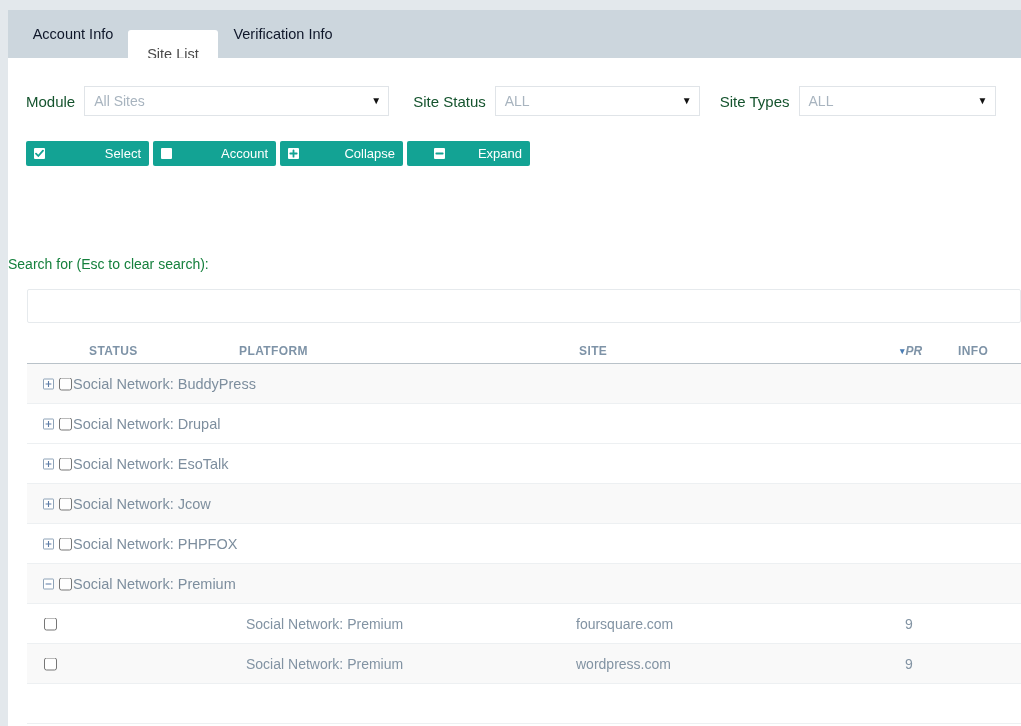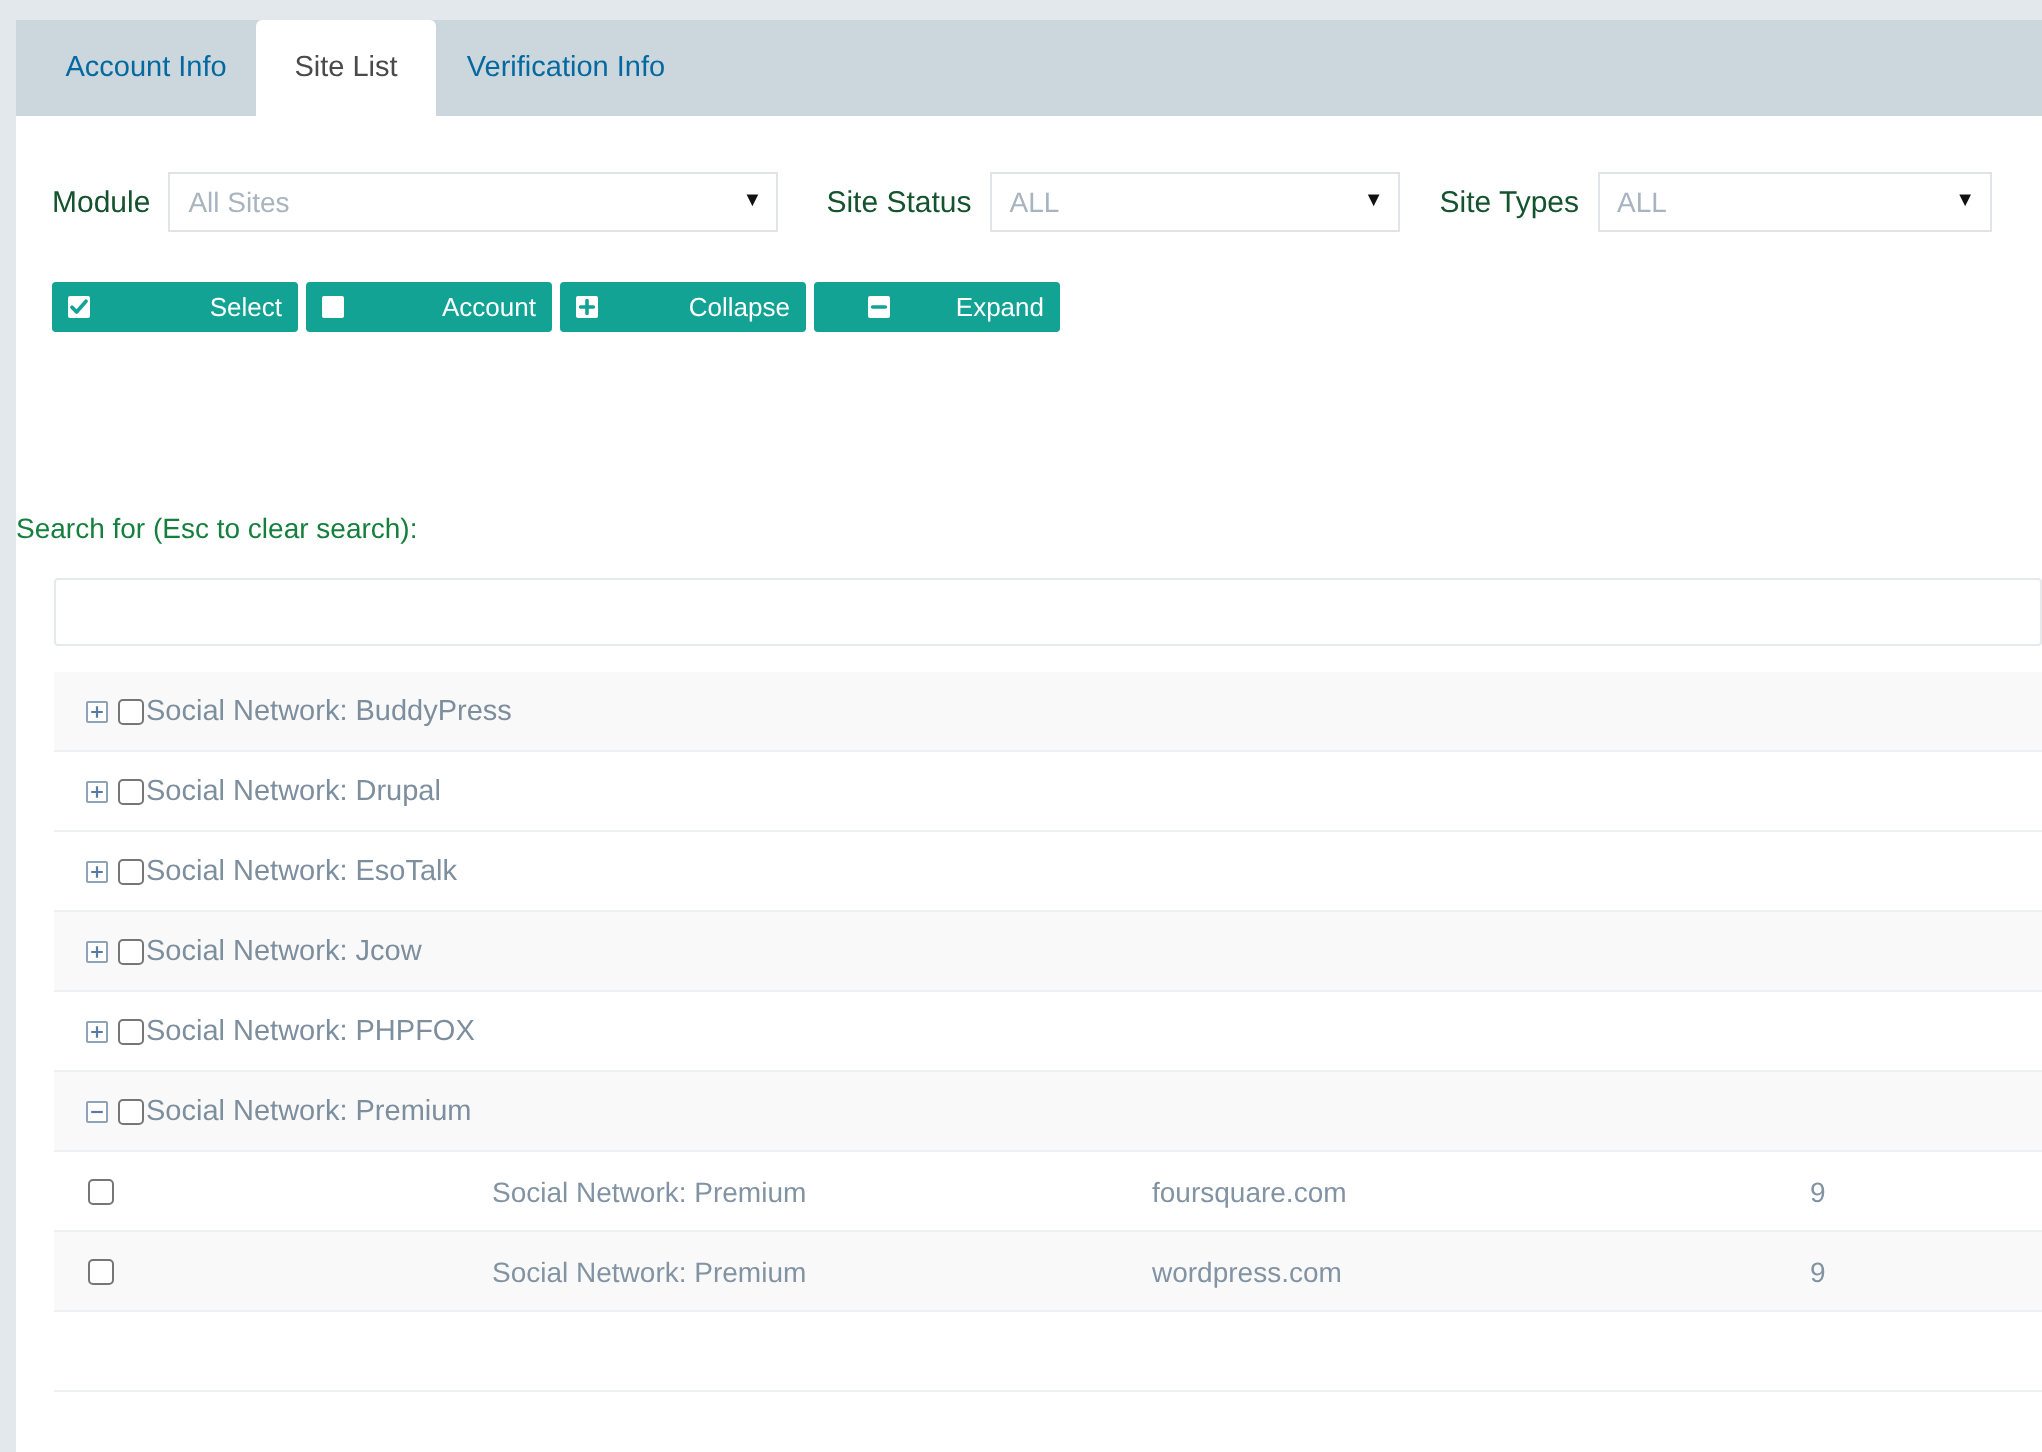--- a/index.html
+++ b/index.html
@@ -26,31 +26,32 @@
 
   
   .tabbar {
     position: absolute; top: 10px; left: 8px;
     width: 1013px; height: 48px;
     background: #ccd6dd;
   }
   .tab {
     position: absolute; top: 0; height: 48px;
     display: flex; align-items: center; justify-content: center;
-    font-size: 14.5px; color: #0369a1;
+    font-size: 14.5px; color: #0f172a;
     padding: 0 18px;
     white-space: nowrap;
     cursor: pointer;
     user-select: none;
   }
   .tab.active {
     background: #ffffff;
     color: #4a4a4a;
     border-top-left-radius: 3px;
     border-top-right-radius: 3px;
+    margin-top: 20px;
   }
 
   
   .panel {
     position: absolute; top: 58px; left: 8px;
     width: 1013px; height: 668px;
     background: #ffffff;
   }
 
   
@@ -289,20 +290,29 @@
         </span>
         <span>Expand</span>
       </button>
     </div>
 
     <div class="search-label">Search for (Esc to clear search):</div>
     <input class="search-input" type="text" value="" style="">
 
     <div class="table">
 
+      <div class="thead">
+        <div class="th th-status">STATUS</div>
+        <div class="th th-platform">PLATFORM</div>
+        <div class="th th-site">SITE</div>
+        <div class="th th-pr">
+          <span class="sortcaret">▾</span><span>PR</span>
+        </div>
+        <div class="th th-info">INFO</div>
+      </div>
 
       <div class="table-clip">
 
         <div class="row odd">
           <span class="grp-toggle">
             <svg width="7" height="7" viewBox="0 0 7 7">
               <path d="M3.5 0.6 V6.4 M0.6 3.5 H6.4" stroke="#5b7ba5" stroke-width="1.1"></path>
             </svg>
           </span>
           <input type="checkbox" class="row-check grp-check" style="">

